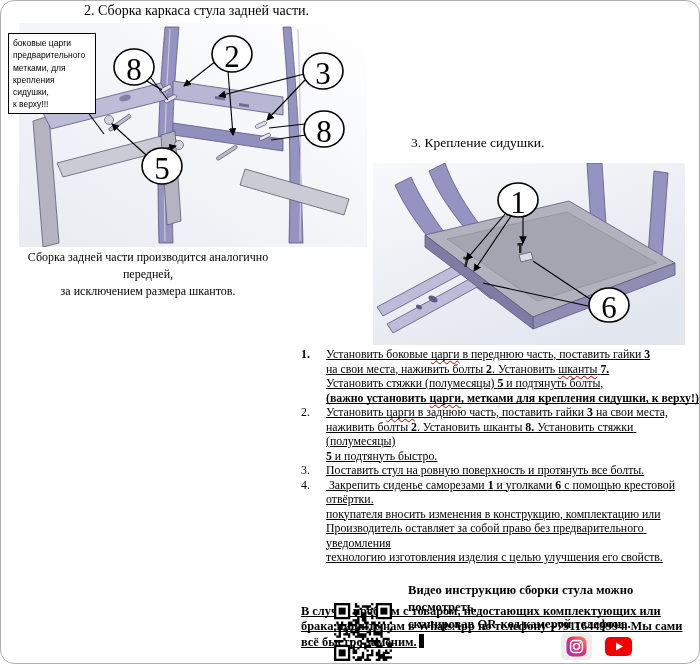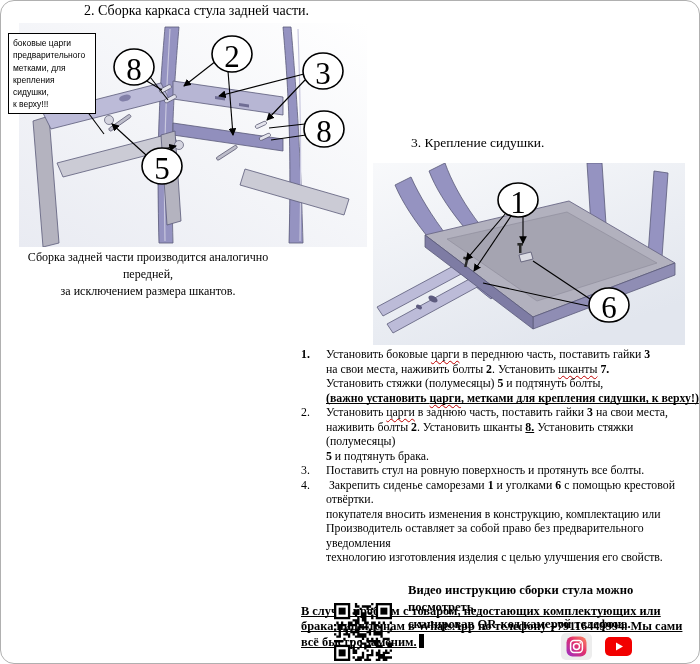--- a/index.html
+++ b/index.html
@@ -16,21 +16,21 @@
   .diag2 { left:372px; top:162px; z-index:1; }
   .callout {
     left:7px; top:32px; width:88px; border:1px solid #000; background:#fff;
     padding:3px 4px 2px 4px; font-family:"Liberation Sans","DejaVu Sans",sans-serif;
     font-size:8.5px; line-height:12.3px; z-index:3;
   }
   .caption { left:2px; top:248px; width:290px; text-align:center; font-size:12px; line-height:16.8px; z-index:2; }
   .ins { left:300px; top:346px; width:400px; font-size:11.8px; line-height:14.5px; z-index:2; }
   .item { display:flex; }
   .num { width:25px; flex:0 0 25px; }
-  .body { flex:1; }
+  .body { flex:1;text-decoration:underline; }
   .wa { left:300px; top:555px; width:384px; font-size:12.4px; line-height:14.9px; z-index:2;margin-top:48px; }
   .qrbox { left:331px; top:602px; z-index:2; line-height:0; }
   .qrtext { left:407px; top:581px; font-size:12.6px; font-weight:bold; line-height:17px; z-index:2; }
   .social { left:560px; top:632px; display:flex; gap:13px; align-items:center; z-index:2; }
   .insta-card { width:31px; height:27px; background:#ededed; border-radius:5px; display:flex; align-items:center; justify-content:center; cursor:pointer; }
   .line { white-space:pre-wrap; }
   .b { font-weight:bold; }
   .u { text-decoration-line:underline; text-decoration-thickness:1px; text-decoration-skip-ink:none; }
   .sq { text-decoration-line:underline; text-decoration-style:wavy; text-decoration-color:#c00000;
         text-decoration-thickness:1px; text-underline-offset:2px; text-decoration-skip-ink:none; }
@@ -186,21 +186,21 @@
           <div class="line"><span>на свои места, наживить болты </span><span class="b">2</span><span>. Установить </span><span><span class="sq">шканты</span></span><span> </span><span class="b">7.</span></div>
           <div class="line"><span>Установить стяжки (полумесяцы) </span><span class="b">5</span><span> и подтянуть болты,</span></div>
           <div class="line"><span class="b u">(важно установить </span><span class="b u"><span class="sq">царги</span></span><span class="b u">, метками для крепления сидушки, к верху!)</span></div>
         </div>
       </div>
       <div class="item">
         <span class="num">2.</span>
         <div class="body">
           <div class="line"><span>Установить </span><span><span class="sq">царги</span></span><span> в заднюю часть, поставить гайки </span><span class="b">3</span><span> на свои места,</span></div>
           <div class="line"><span>наживить болты </span><span class="b">2</span><span>. Установить шканты </span><span class="b u">8.</span><span> Установить стяжки (полумесяцы)</span></div>
-          <div class="line"><span class="b">5</span><span> и подтянуть брака.</span></div>
+          <div class="line"><span class="b">5</span><span> и подтянуть быстро.</span></div>
         </div>
       </div>
       <div class="item">
         <span class="num">3.</span>
         <div class="body">
           <div class="line"><span>Поставить стул на ровную поверхность и протянуть все болты.</span></div>
         </div>
       </div>
       <div class="item">
         <span class="num">4.</span>

